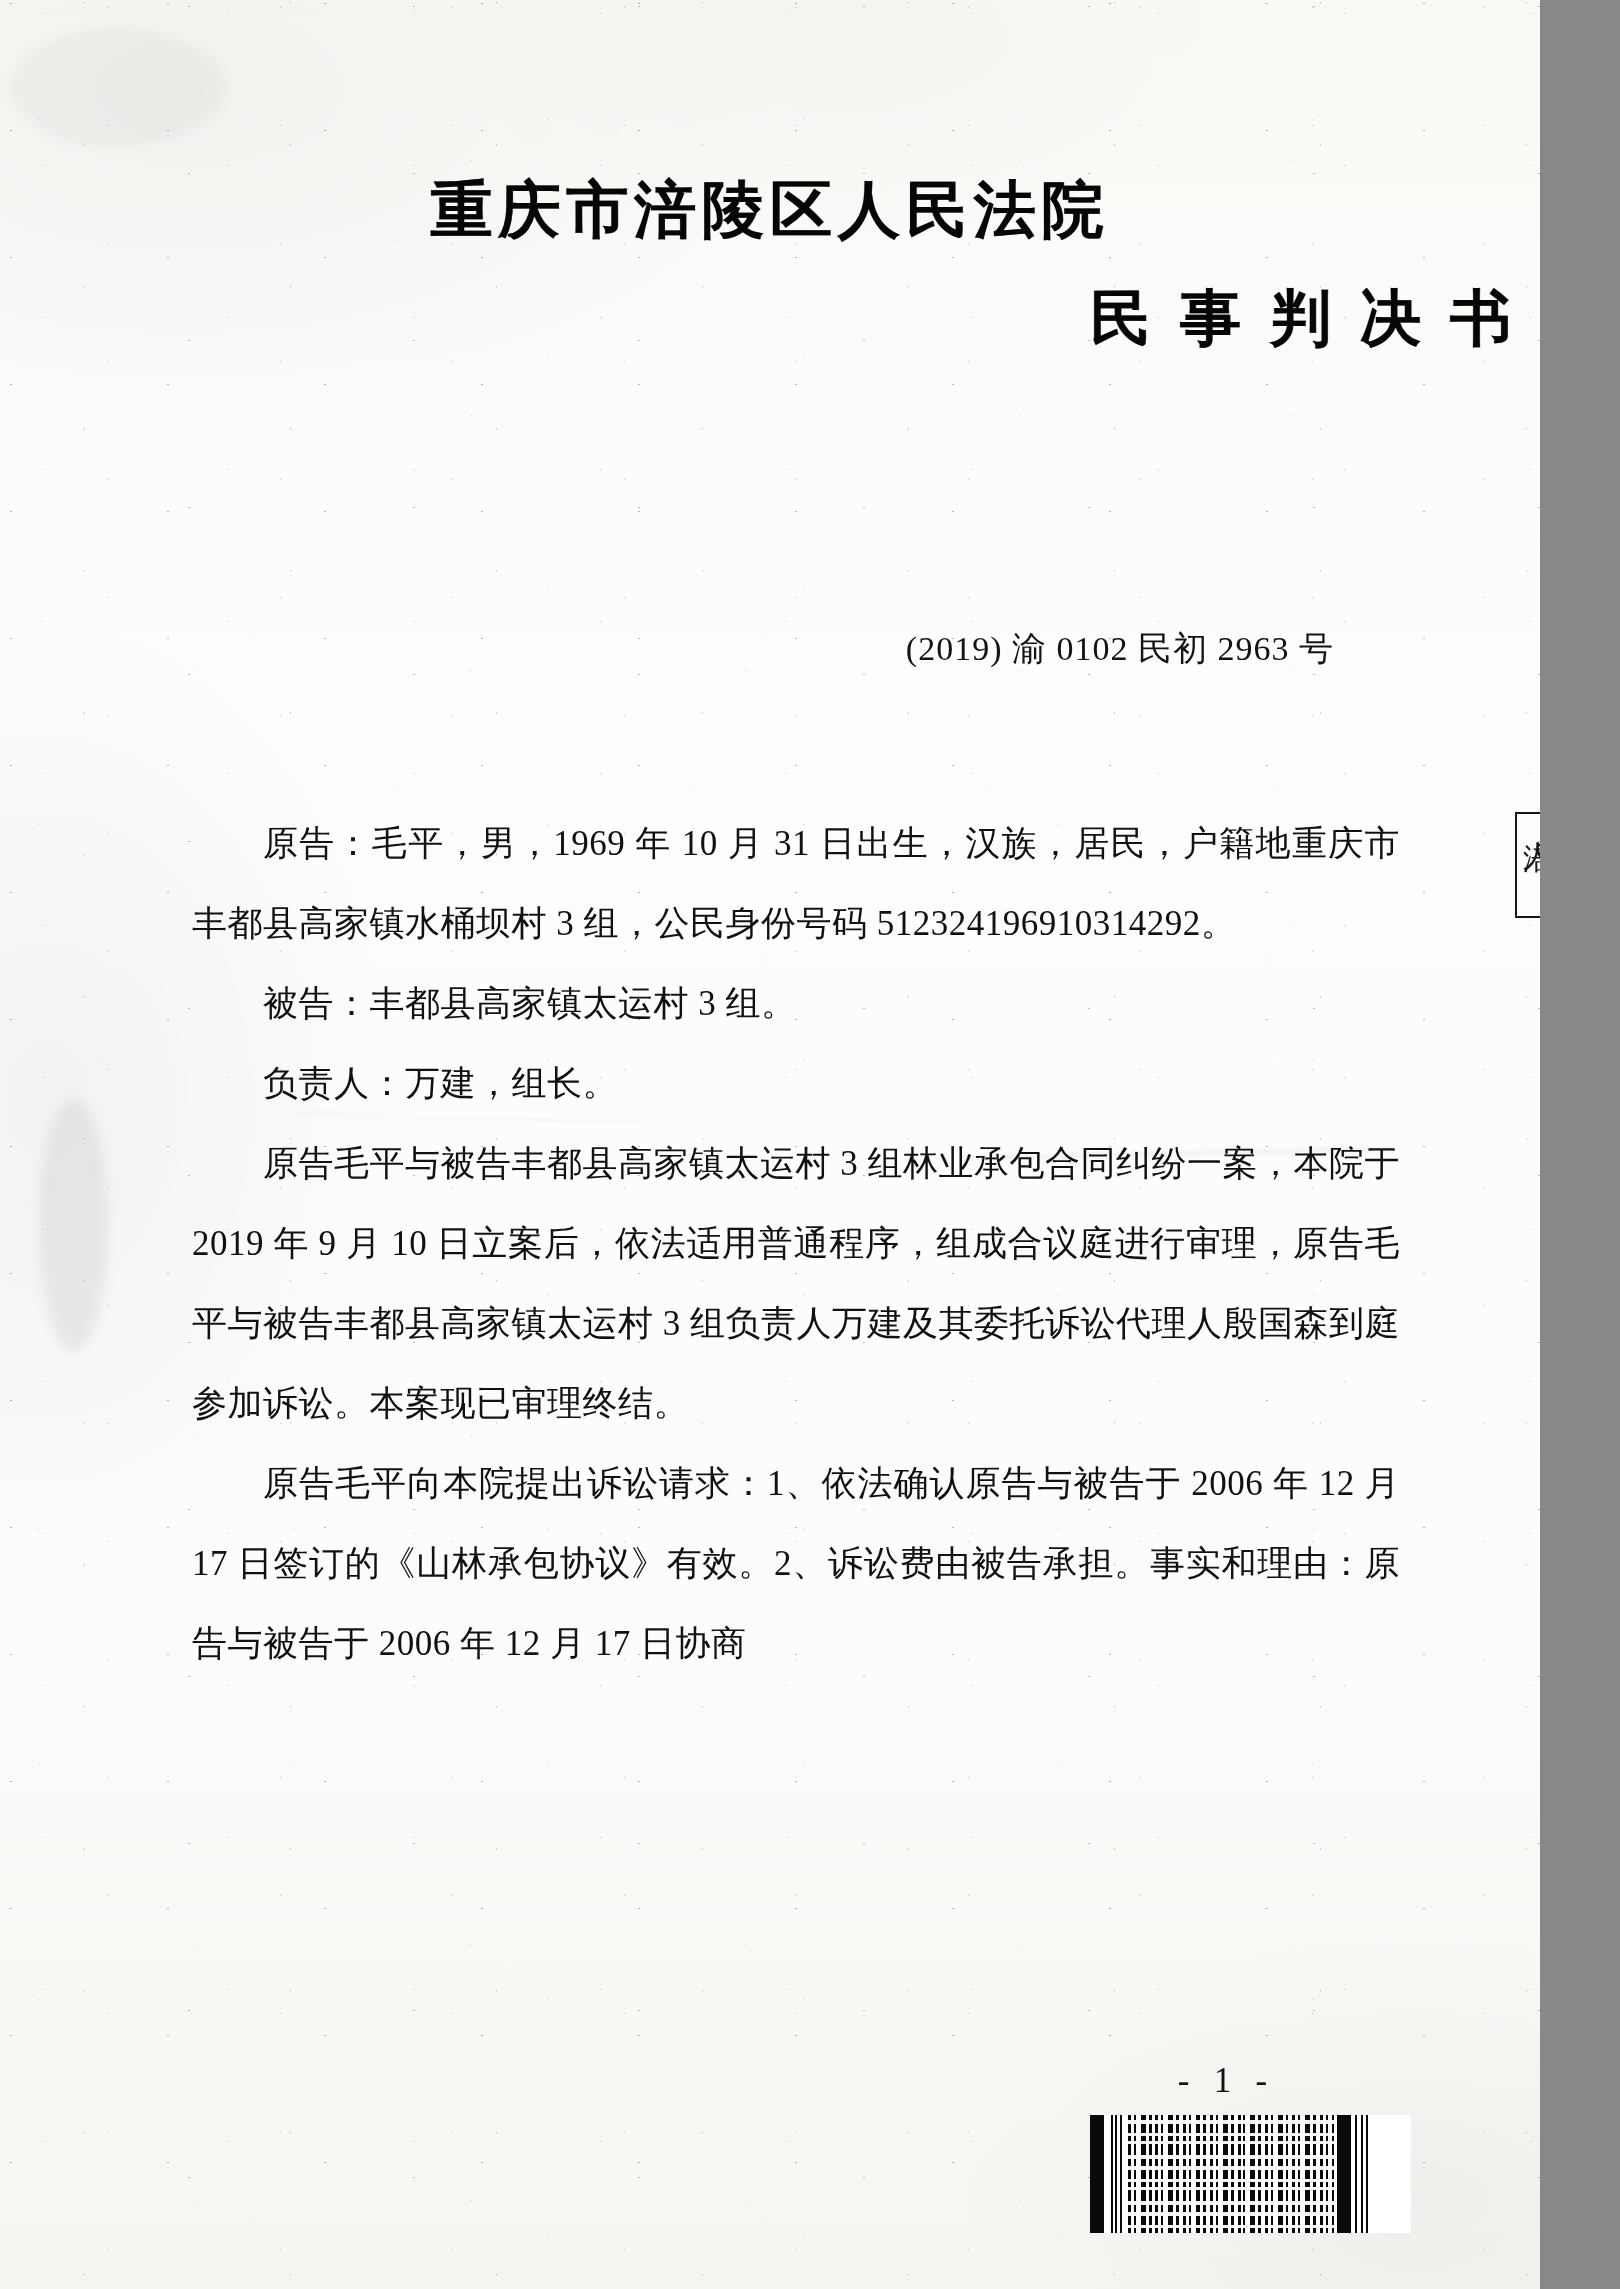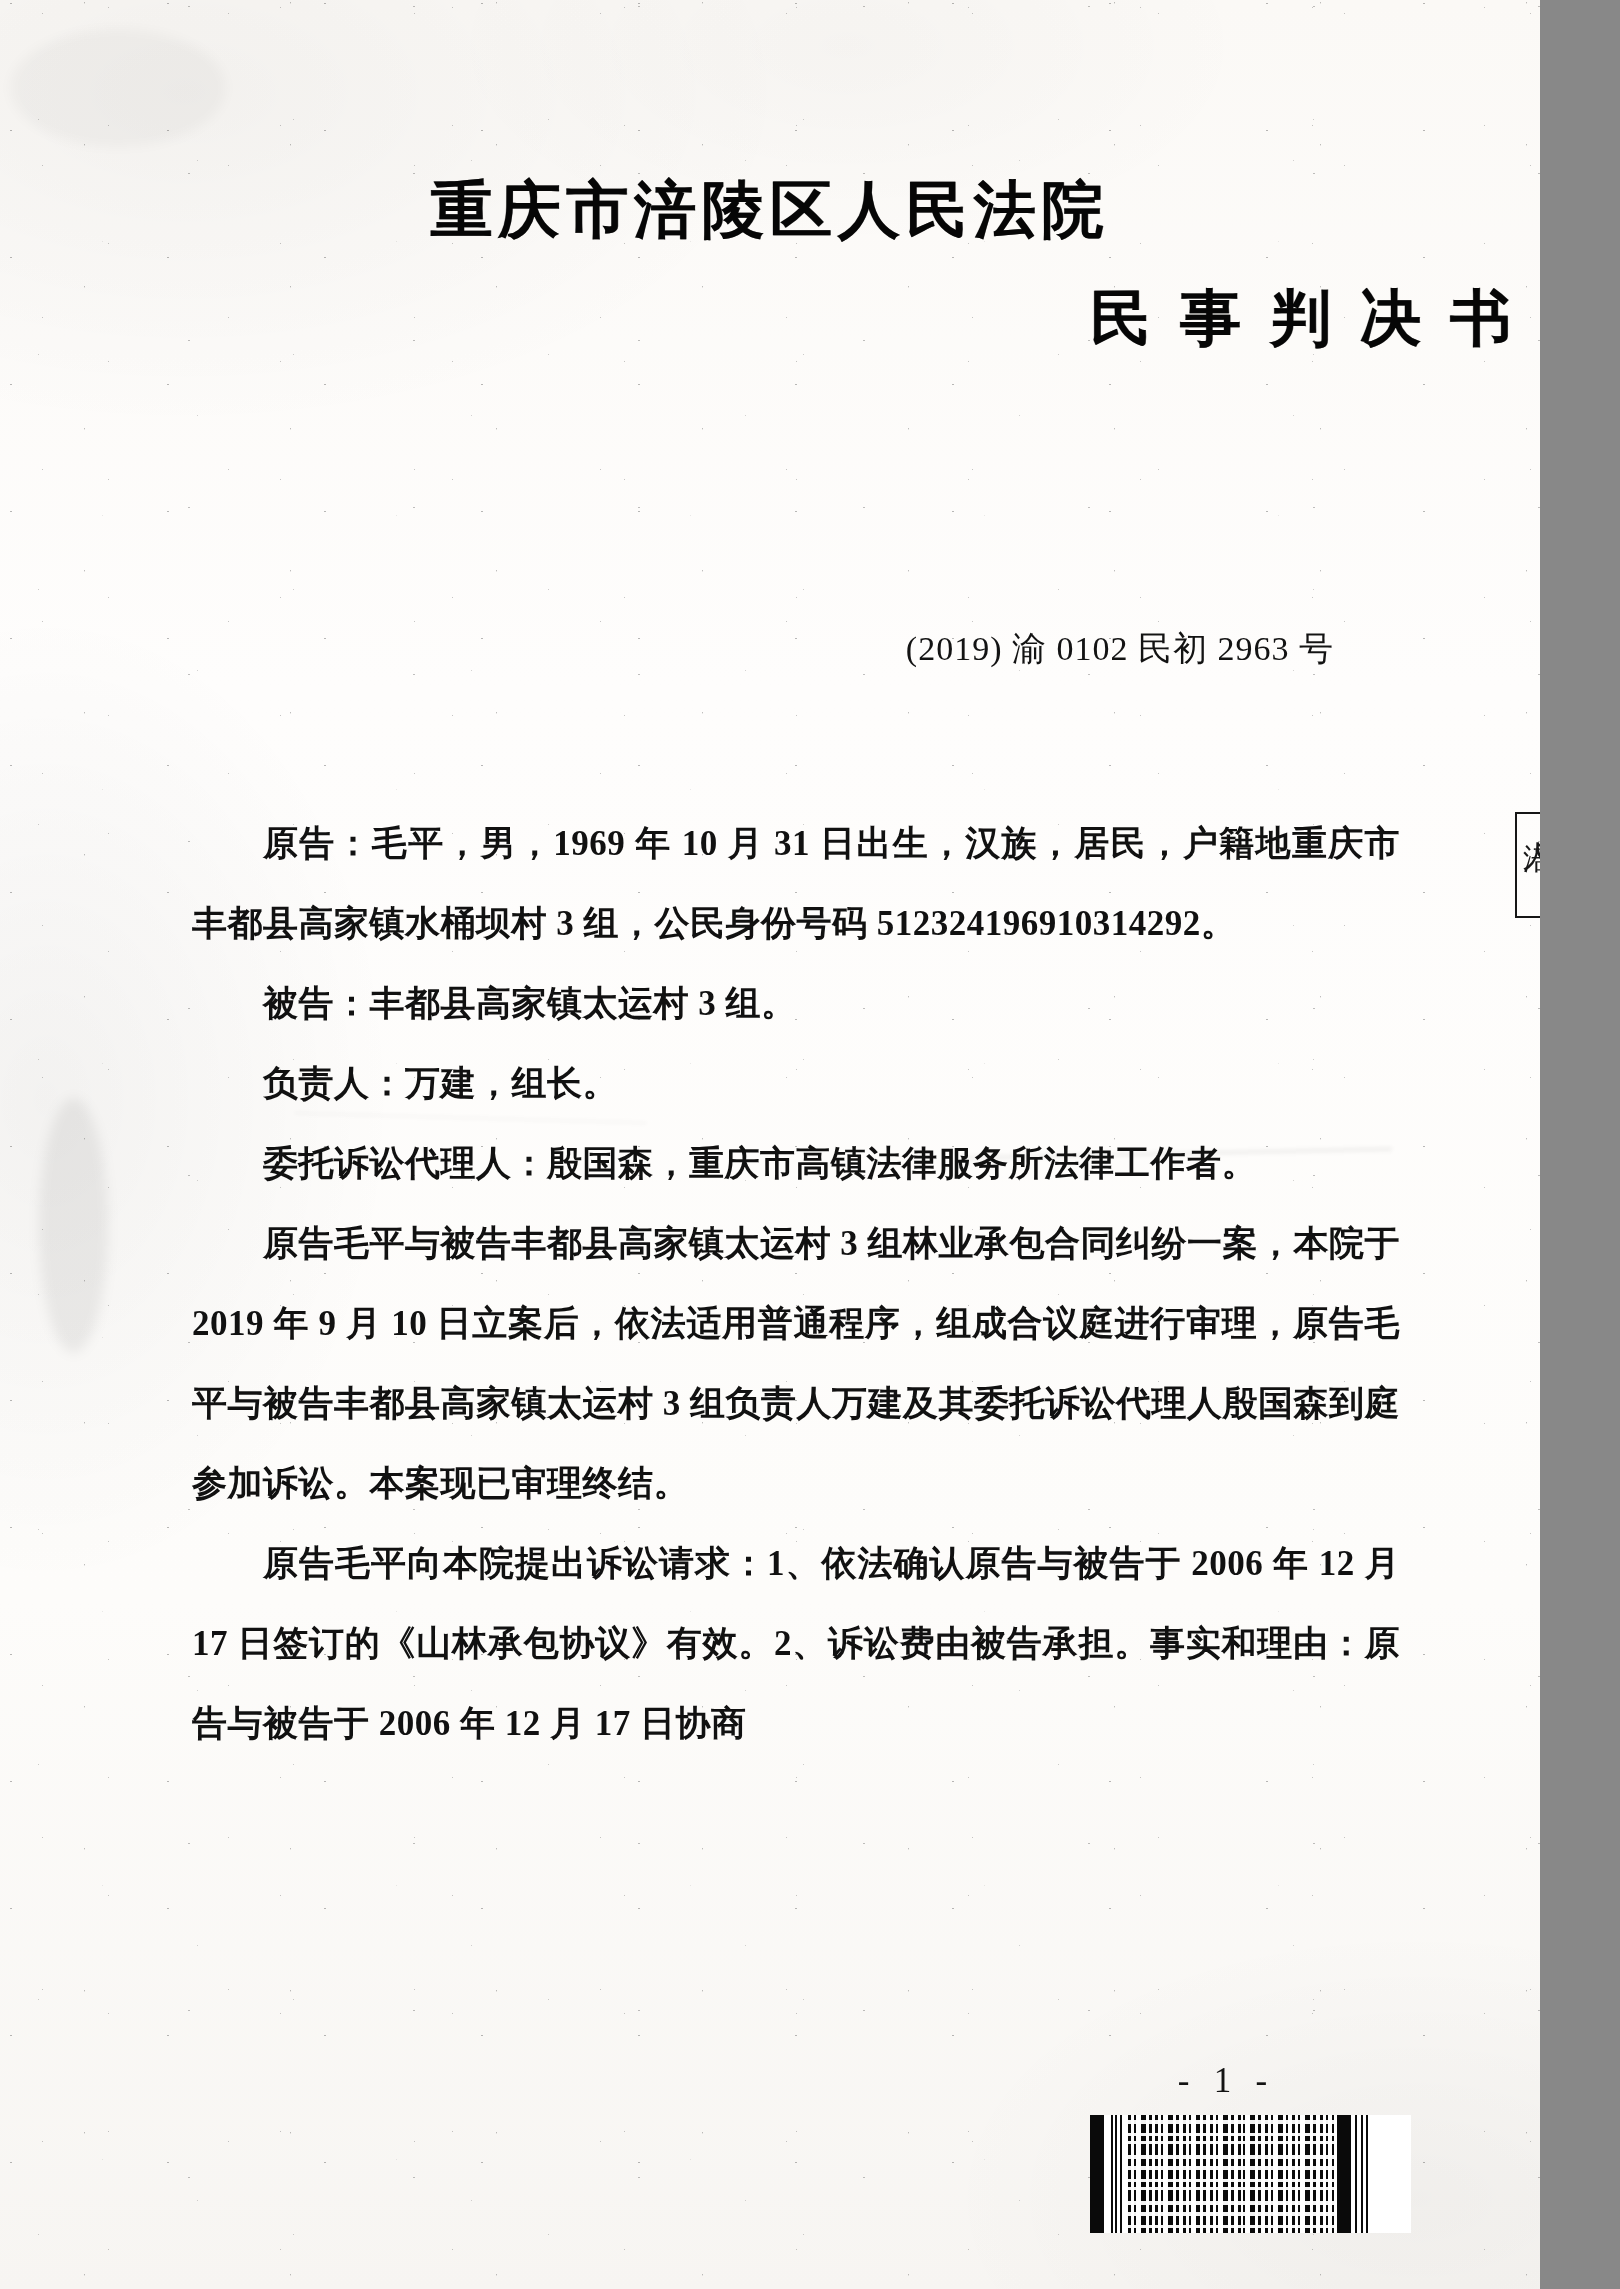--- a/index.html
+++ b/index.html
@@ -102,21 +102,20 @@
     width: 1208px;
   }
   .para {
     font-size: 35px;
     line-height: 80px;
     text-align: justify;
     text-justify: inter-character;
     letter-spacing: 0.5px;
     color: #111;
     margin: 0;
-    font-weight: bold;
   }
   .para.indent { text-indent: 71px; }
   .para + .para { margin-top: 0px; }
 
   
   .side-stamp {
     position: absolute;
     left: 1515px;
     top: 812px;
     width: 45px;
@@ -206,21 +205,20 @@
   <div class="doc-title">重庆市涪陵区人民法院</div>
 
   <div class="doc-subtitle">民事判决书</div>
 
   <div class="case-no">(2019) 渝 0102 民初 2963 号</div>
 
   <div class="body-block">
     <p class="para indent">原告：毛平，男，1969 年 10 月 31 日出生，汉族，居民，户籍地重庆市丰都县高家镇水桶坝村 3 组，公民身份号码 512324196910314292。</p>
     <p class="para indent">被告：丰都县高家镇太运村 3 组。</p>
     <p class="para indent">负责人：万建，组长。</p>
-    <p class="para indent">委托诉讼代理人：殷国森，重庆市高镇法律服务所法律工作者。</p>
     <p class="para indent">原告毛平与被告丰都县高家镇太运村 3 组林业承包合同纠纷一案，本院于 2019 年 9 月 10 日立案后，依法适用普通程序，组成合议庭进行审理，原告毛平与被告丰都县高家镇太运村 3 组负责人万建及其委托诉讼代理人殷国森到庭参加诉讼。本案现已审理终结。</p>
     <p class="para indent">原告毛平向本院提出诉讼请求：1、依法确认原告与被告于 2006 年 12 月 17 日签订的《山林承包协议》有效。2、诉讼费由被告承担。事实和理由：原告与被告于 2006 年 12 月 17 日协商</p>
   </div>
 
   <div class="side-stamp">
     <span>涪人</span>
   </div>
 
   <div class="page-number">- 1 -</div>
 

